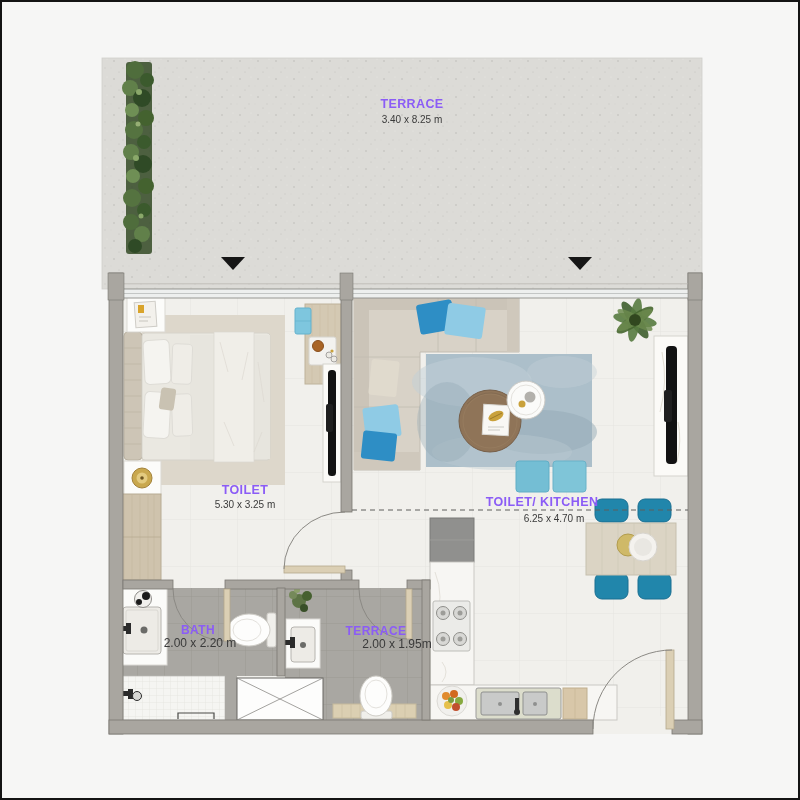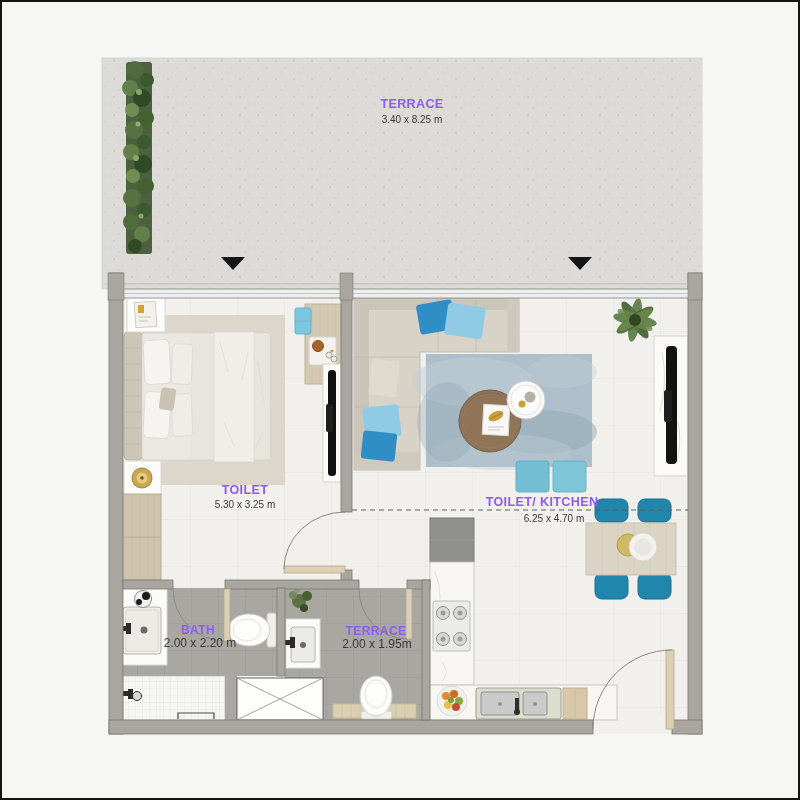--- a/index.html
+++ b/index.html
@@ -325,14 +325,14 @@
   <div class="lbl room-name" style="left:243px;top:488px">TOILET</div>
   <div class="lbl room-dims" style="left:243px;top:502px">5.30 x 3.25 m</div>
 
   <div class="lbl room-name" style="left:540px;top:500px">TOILET/ KITCHEN</div>
   <div class="lbl room-dims" style="left:552px;top:516px">6.25 x 4.70 m</div>
 
   <div class="lbl room-name small" style="left:196px;top:628px">BATH</div>
   <div class="lbl room-dims small" style="left:198px;top:641px">2.00 x 2.20 m</div>
 
   <div class="lbl room-name small" style="left:374px;top:629px">TERRACE</div>
-  <div class="lbl room-dims small" style="left:375px;top:642px">2.00 x 1.95m</div>
+  <div class="lbl room-dims small" style="left:395px;top:642px">2.00 x 1.95m</div>
 </div>
 
 </body></html>

